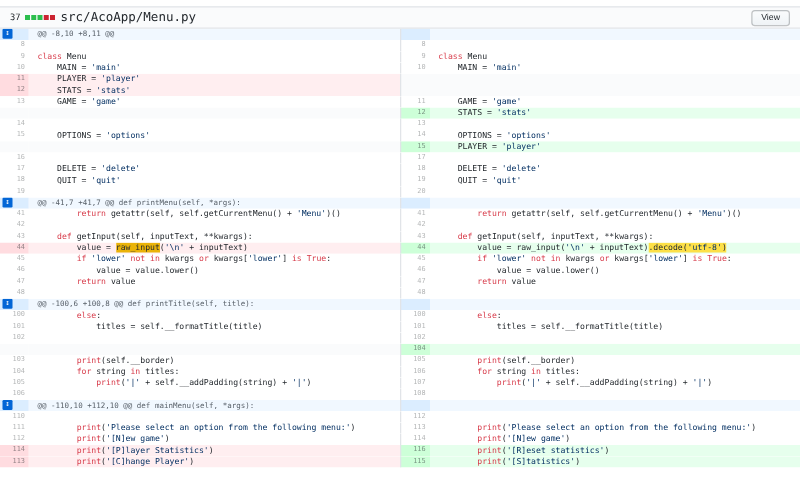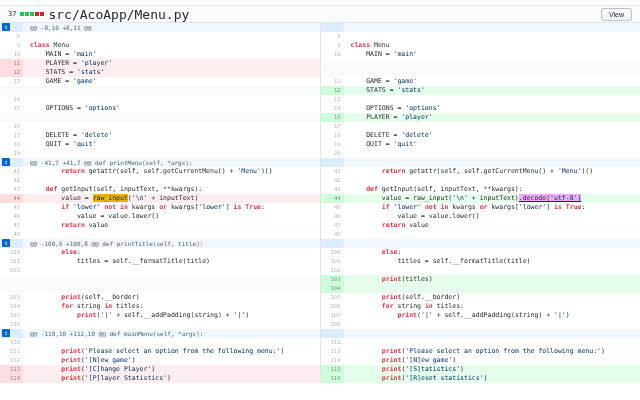--- a/index.html
+++ b/index.html
@@ -5,21 +5,21 @@
   html,body{margin:0;padding:0;background:#fff;width:640px;height:400px;overflow:hidden;
     font-family:"Liberation Sans",sans-serif;}
   .wrap{width:640px;height:400px;overflow:hidden;}
 
   
   .file-header{height:16px;margin-top:5px;background:#fafbfc;border-top:1px solid #e1e4e8;
     border-bottom:1px solid #e1e4e8;display:flex;align-items:center;padding:0 8px;gap:4px;}
   .stat-num{font-size:7px;color:#24292e;font-family:"DejaVu Sans Mono",monospace;}
   .blocks{display:flex;gap:1px;align-items:center;}
   .blocks span{width:4px;height:4px;display:inline-block;}
-  .path{font-family:"DejaVu Sans Mono",monospace;font-size:13px;color:#24292e;cursor:pointer;}
+  .path{font-family:"DejaVu Sans Mono",monospace;font-size:10px;color:#24292e;cursor:pointer;}
   .spacer{flex:1;}
   .view-btn{font-family:"Liberation Sans",sans-serif;font-size:7px;color:#24292e;
     background:linear-gradient(#fafbfc,#eff3f6);border:1px solid rgba(27,31,35,.25);
     border-radius:3px;padding:2px 7px;line-height:1;cursor:pointer;}
 
   
   .diff{width:640px;}
   .row{display:flex;height:9px;overflow:hidden;}
   .ln{flex:0 0 20px;width:20px;text-align:right;padding-right:3px;box-sizing:content-box;
     font-family:"DejaVu Sans Mono",monospace;font-size:5.5px;line-height:9px;
@@ -33,24 +33,24 @@
   .code.del{background:#ffeef0;}
   .ln.add{background:#cdffd8;color:rgba(27,31,35,.5);}
   .code.add{background:#e6ffed;}
   .ln.empty,.code.empty{background:#fafbfc;}
   .ln.hunk{background:#dbedff;}
   .code.hunk{background:#f1f8ff;color:#586069;font-size:6px;}
   .exp{display:inline-block;width:8px;height:8px;background:#0366d6;color:#fff;border-radius:1px;
     font-size:6px;line-height:8px;text-align:center;float:left;margin-left:2px;cursor:pointer;}
 
   .code i{font-style:normal;color:#032f62;}
-  .code b{font-weight:bold;color:#d73a49;}
+  .code b{font-weight:normal;color:#d73a49;}
   .code u{text-decoration:none;}
   .code.del u{background:#eab308;}
-  .code.add u{background:#f0abfc;text-decoration:underline;}
+  .code.add u{background:#fde047;}
 </style>
 </head>
 <body>
 
 <div class="wrap">
 
   <div class="file-header">
     <span class="stat-num">37</span>
     <span class="blocks" id="diffstat-blocks">
         <span style="background: rgb(44, 190, 78);"></span>
@@ -235,26 +235,20 @@
       </div>
       <div class="row">
         <div class="ln ctx">102</div>
         <div class="code ctx"></div>
         <div class="ln ctx rdiv">102</div>
         <div class="code ctx"></div>
       </div>
       <div class="row">
         <div class="ln empty"></div>
         <div class="code empty"></div>
-        <div class="ln add rdiv">103</div>
-        <div class="code add">        <b>print</b>(titles)</div>
-      </div>
-      <div class="row">
-        <div class="ln empty"></div>
-        <div class="code empty"></div>
         <div class="ln add rdiv">104</div>
         <div class="code add"></div>
       </div>
       <div class="row">
         <div class="ln ctx">103</div>
         <div class="code ctx">        <b>print</b>(self.__border)</div>
         <div class="ln ctx rdiv">105</div>
         <div class="code ctx">        <b>print</b>(self.__border)</div>
       </div>
       <div class="row">
@@ -295,26 +289,26 @@
         <div class="ln ctx rdiv">113</div>
         <div class="code ctx">        <b>print</b>(<i>'Please select an option from the following menu:'</i>)</div>
       </div>
       <div class="row">
         <div class="ln ctx">112</div>
         <div class="code ctx">        <b>print</b>(<i>'[N]ew game'</i>)</div>
         <div class="ln ctx rdiv">114</div>
         <div class="code ctx">        <b>print</b>(<i>'[N]ew game'</i>)</div>
       </div>
       <div class="row">
+        <div class="ln del">114</div>
+        <div class="code del">        <b>print</b>(<i>'[P]layer Statistics'</i>)</div>
+        <div class="ln add rdiv">116</div>
+        <div class="code add">        <b>print</b>(<i>'[R]eset statistics'</i>)</div>
+      </div>
+      <div class="row">
         <div class="ln del">113</div>
         <div class="code del">        <b>print</b>(<i>'[C]hange Player'</i>)</div>
         <div class="ln add rdiv">115</div>
         <div class="code add">        <b>print</b>(<i>'[S]tatistics'</i>)</div>
       </div>
-      <div class="row">
-        <div class="ln del">114</div>
-        <div class="code del">        <b>print</b>(<i>'[P]layer Statistics'</i>)</div>
-        <div class="ln add rdiv">116</div>
-        <div class="code add">        <b>print</b>(<i>'[R]eset statistics'</i>)</div>
-      </div>
     </div>
 
 </div>
 
 </body></html>

